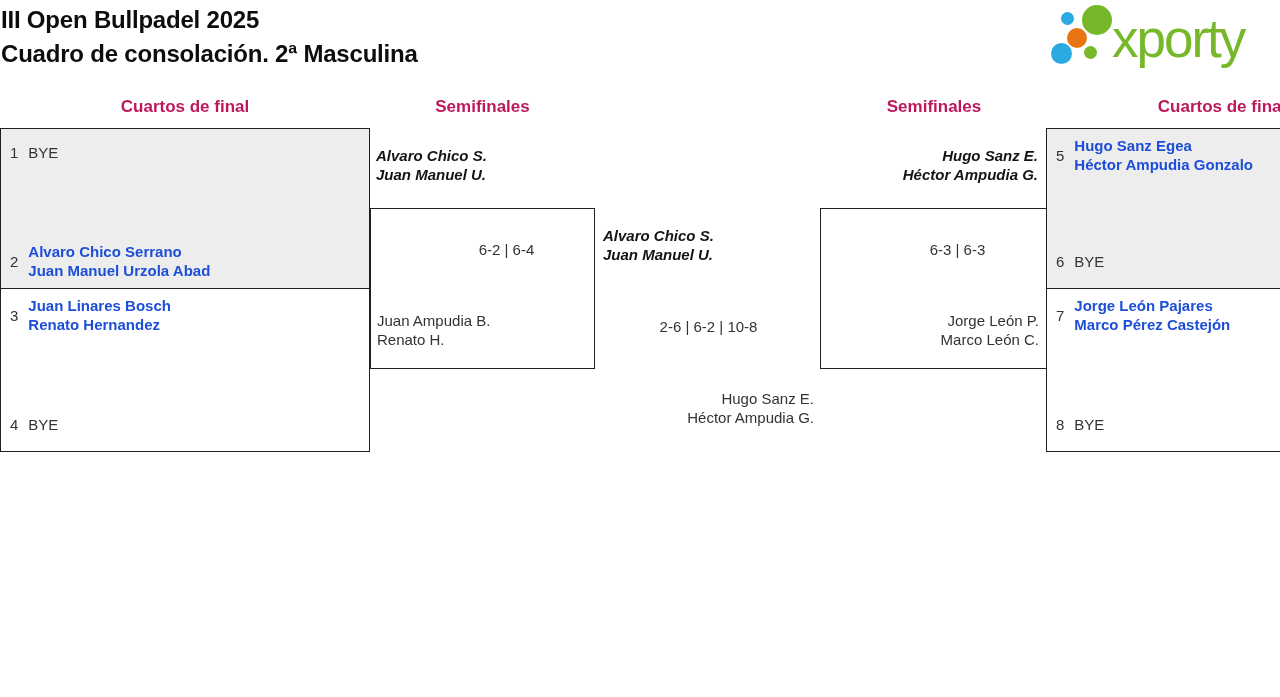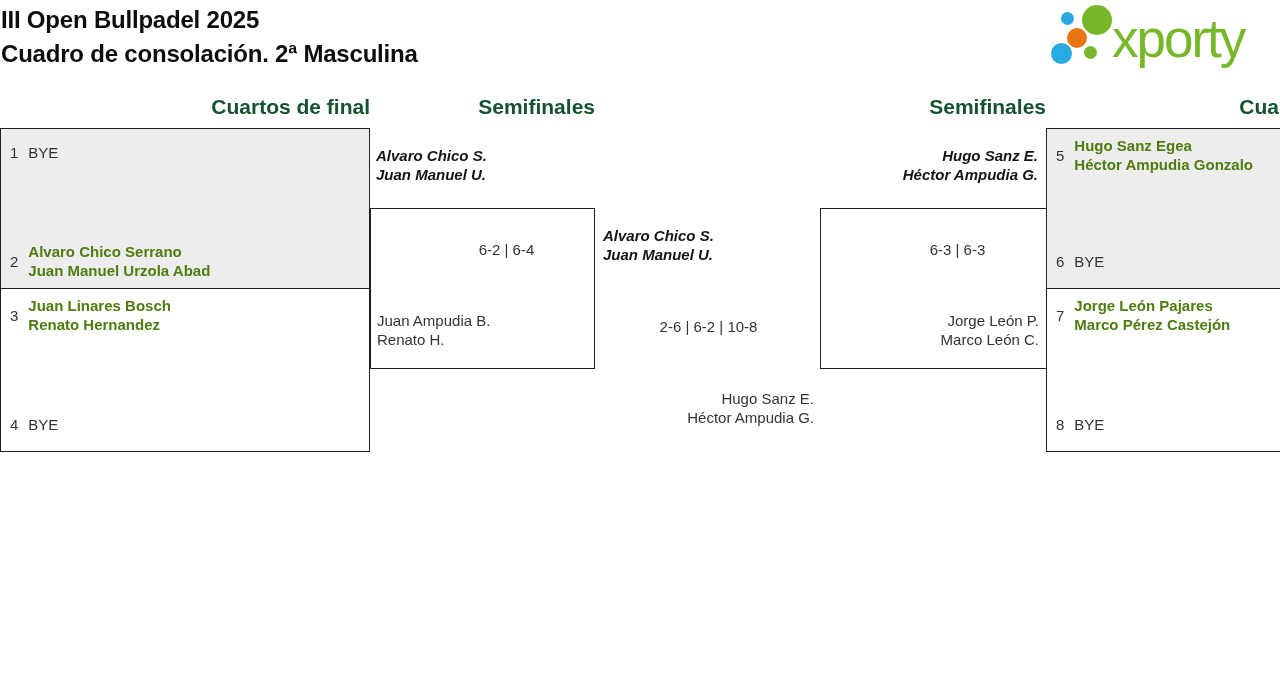--- a/index.html
+++ b/index.html
@@ -21,40 +21,40 @@
   .dot-blue-lg   { left:3px;  top:41px;  width:21px; height:21px; background:#29abe2; }
   .dot-green-sm  { left:36px; top:44px;  width:13px; height:13px; background:#76b82a; }
   .logo-text {
     position:absolute; left:64px; top:10px;
     font-size:53px; line-height:1; font-weight:400;
     letter-spacing:-2px; color:#76b82a;
   }
   
   .round-header {
     position:absolute; top:96px; height:22px;
-    text-align:right; font-size:21px; font-weight:700; color:#14532d; line-height:22px;
+    text-align:center; font-size:17px; font-weight:700; color:#be185d; line-height:22px;
   }
   .rh-ql { left:0;      width:370px; }
   .rh-sl { left:370px;  width:225px; }
   .rh-f  { left:595px;  width:227px; }
   .rh-sr { left:822px;  width:224px; }
   .rh-qr { left:1046px; width:352px; }
   
   .box { position:absolute; border:1px solid #1f1f1f; background:#fff; }
   .box.gray { background:#ededed; }
   .qbox-12 { left:0;      top:128px; width:370px; height:161px; }
   .qbox-34 { left:0;      top:288px; width:370px; height:164px; }
   .qbox-56 { left:1046px; top:128px; width:370px; height:161px; }
   .qbox-78 { left:1046px; top:288px; width:370px; height:164px; }
   .sfbox-l { left:370px;  top:208px; width:225px; height:161px; }
   .sfbox-r { left:820px;  top:208px; width:227px; height:161px; }
   
   .entry { position:absolute; left:9px; display:flex; align-items:center; gap:10px; }
   .entry .seed { font-size:15px; color:#333; }
-  .entry .names div { font-size:15px; line-height:19px; font-weight:700; color:#4d7c0f; }
+  .entry .names div { font-size:15px; line-height:19px; font-weight:700; color:#1d4ed8; }
   .entry.bye .names div { font-weight:400; color:#333; }
   .e-top-a { top:14px; }
   .e-top-b { top:7px; }
   .e-bot-a { bottom:8px; }
   .e-bot-b { bottom:17px; }
   
   .score { position:absolute; left:0; right:0; top:32px; text-align:center; font-size:15px; color:#333;margin-left:48px; }
   .loser { position:absolute; top:102px; font-size:15px; line-height:19px; color:#333; }
   .loser.left { left:6px; }
   .loser.right { right:7px; text-align:right; }

